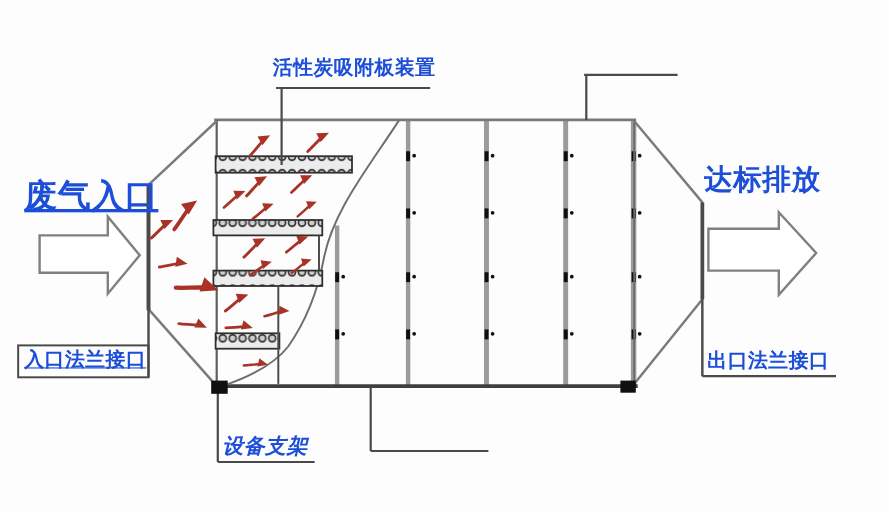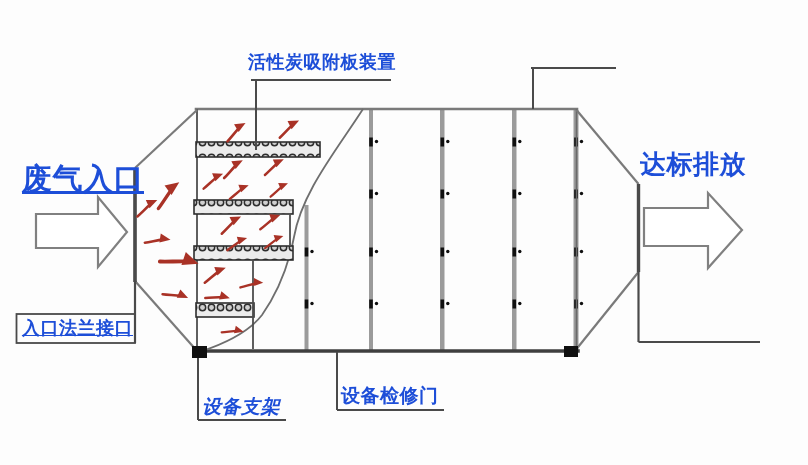--- a/index.html
+++ b/index.html
@@ -187,18 +187,18 @@
 
   <div class="lbl" style="left:22px;top:163px;font-size:30px;text-decoration:underline;">废气入口</div>
 
   <div class="lbl" style="left:248px;top:53px;font-size:18px;">活性炭吸附板装置</div>
 
 
   <div class="lbl" style="left:640px;top:151px;font-size:26px;">达标排放</div>
 
   <div class="lbl" style="left:22px;top:319px;font-size:18px;text-decoration:underline;">入口法兰接口</div>
 
+  <div class="lbl" style="left:643px;top:320px;font-size:18px;">出口法兰接口</div>
 
   <div class="lbl" style="left:202px;top:397px;font-size:19px;font-style:italic;">设备支架</div>
 
-  <div class="lbl" style="left:341px;top:386px;font-size:19px;">设备检修门</div>
 
 </div>
 
 </body></html>

